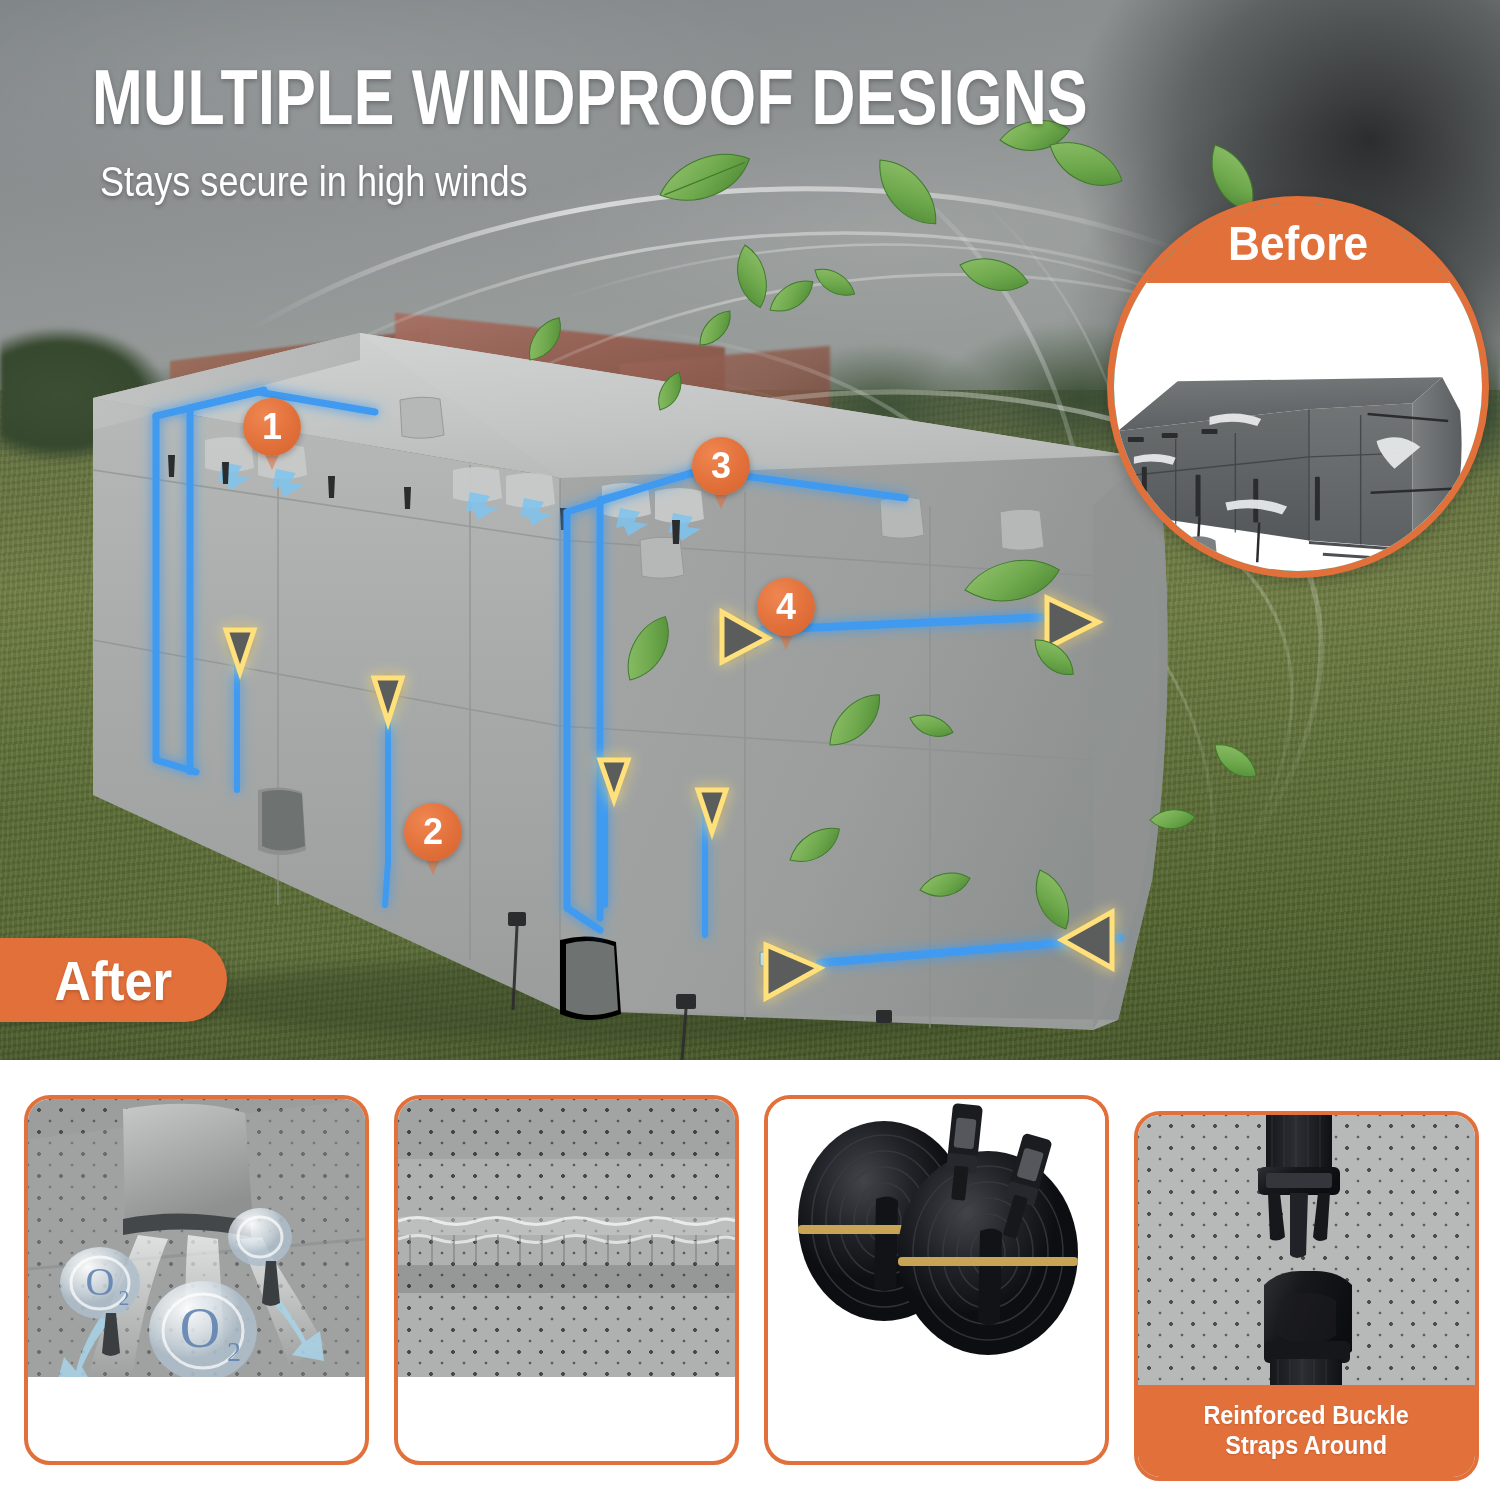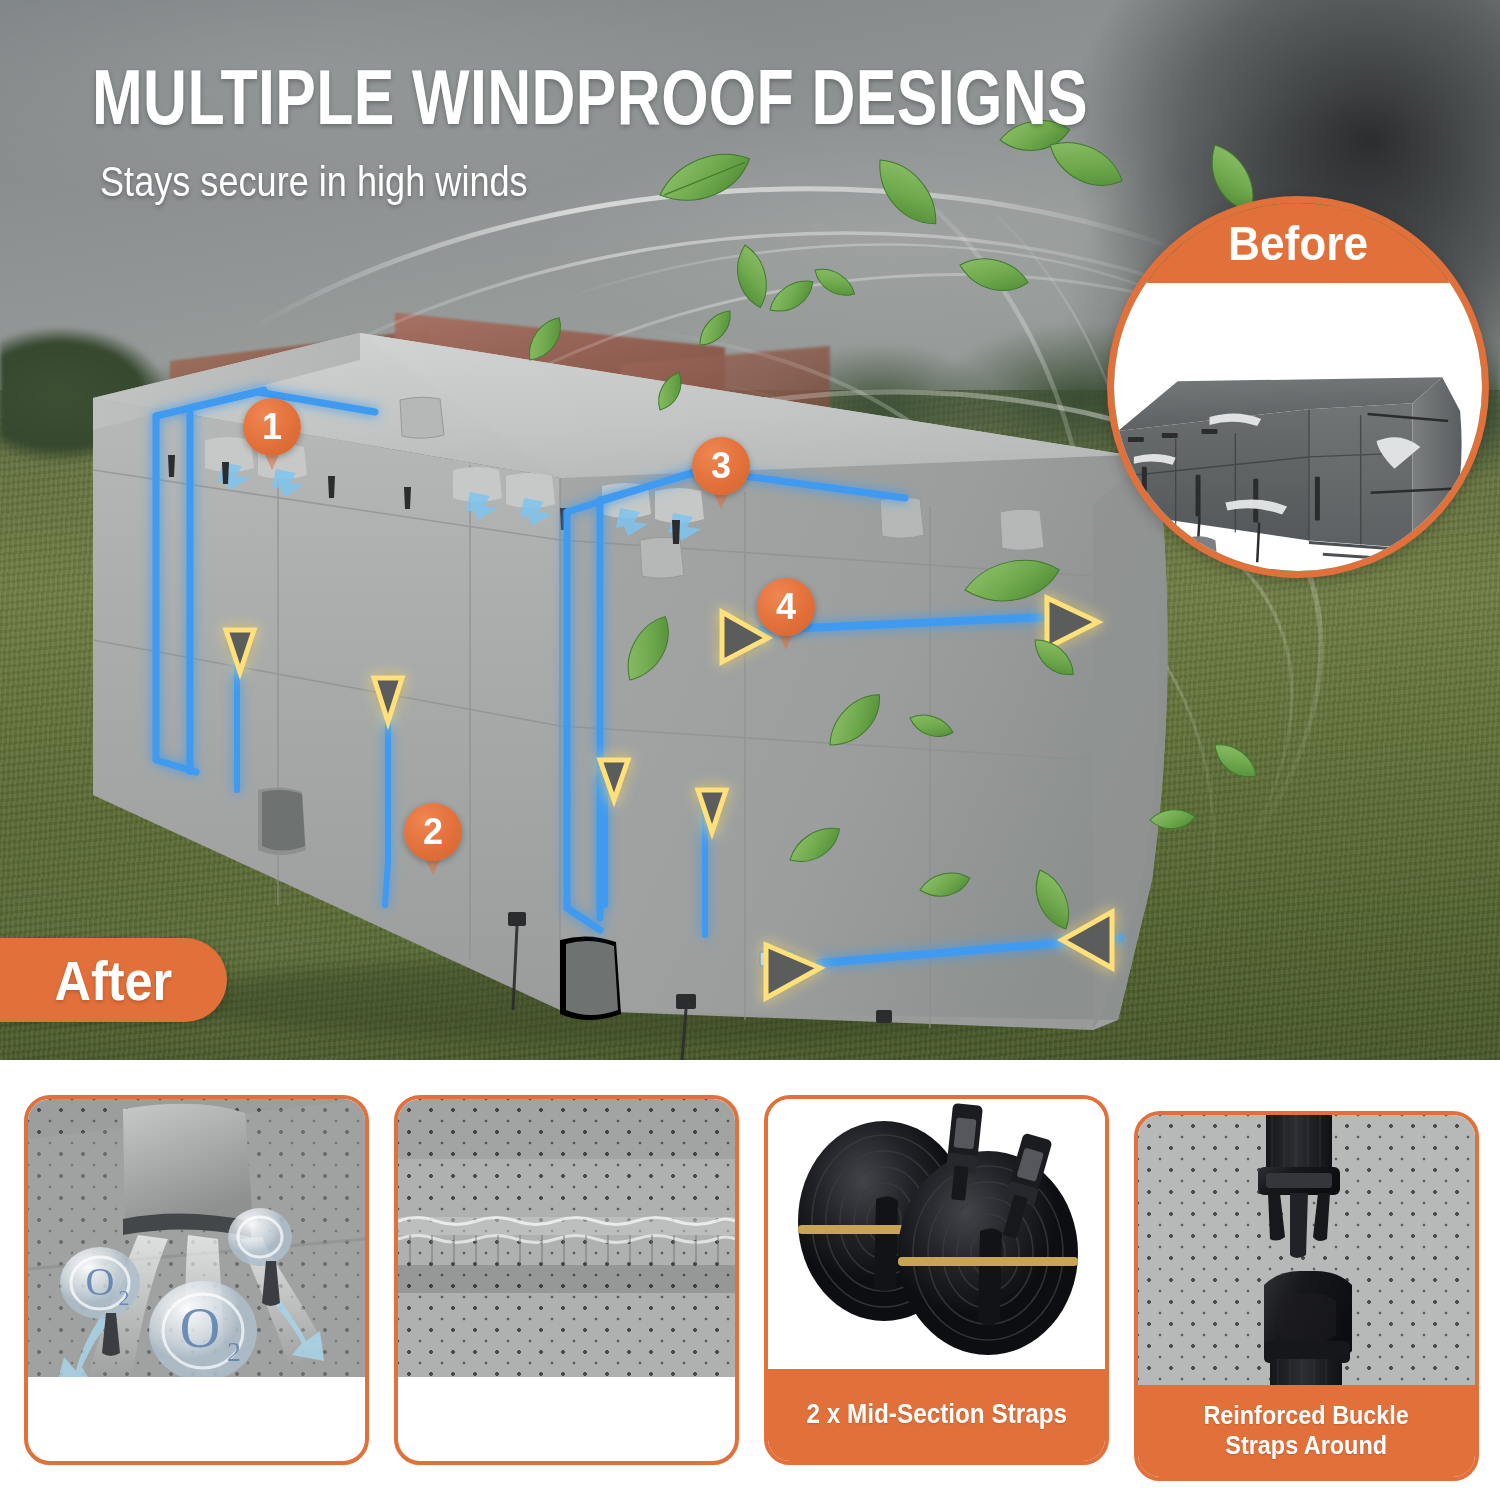--- a/index.html
+++ b/index.html
@@ -106,21 +106,21 @@
   .after-pill span {
     color:#fff; font-size:56px; font-weight:700;
     transform: scaleX(.9); transform-origin:center;
     text-shadow: 0 2px 4px rgba(0,0,0,.18);
   }
 
   
   .before-wrap { position:absolute; left:1107px; top:196px; width:382px; height:382px; }
   .before-ring {
     position:absolute; inset:0; border-radius:50%;
-    border:7px solid #e2703a; background:#15803d; overflow:hidden;
+    border:7px solid #e2703a; background:#14b8a6; overflow:hidden;
     box-shadow: 0 4px 14px rgba(0,0,0,.22);
   }
   .before-band {
     position:absolute; left:0; top:0; width:100%; height:80px;
     background:#e2703a; display:flex; align-items:center; justify-content:center;
   }
   .before-band span {
     color:#fff; font-size:48px; font-weight:700;
     transform: scaleX(.92); transform-origin:center;
   }
@@ -709,23 +709,20 @@
             <rect x="8" y="70" width="14" height="34" rx="2" fill="#17181b"></rect>
           </g>
           <g transform="translate(258,26) rotate(16)">
             <rect x="0" y="8" width="30" height="58" rx="5" fill="#1b1c20"></rect>
             <rect x="5" y="22" width="20" height="30" rx="3" fill="#55575d"></rect>
             <rect x="0" y="58" width="30" height="18" rx="3" fill="#27282d"></rect>
             <rect x="8" y="70" width="14" height="42" rx="2" fill="#17181b"></rect>
           </g>
         </svg>
       </div>
-      <div class="panel-cap">
-        <span>2 x Mid-Section Straps</span>
-      </div>
     </div>
 
     <div class="panel">
       <div class="panel-img">
         <div class="fabric-dot"></div>
         <svg viewBox="0 0 337 278" width="100%" height="100%" style="position:absolute;inset:0;">
           <defs>
             <linearGradient id="webG" x1="0" y1="0" x2="1" y2="0">
               <stop offset="0%" stop-color="#15161a"></stop>
                 <stop offset="45%" stop-color="#2c2e33"></stop>

